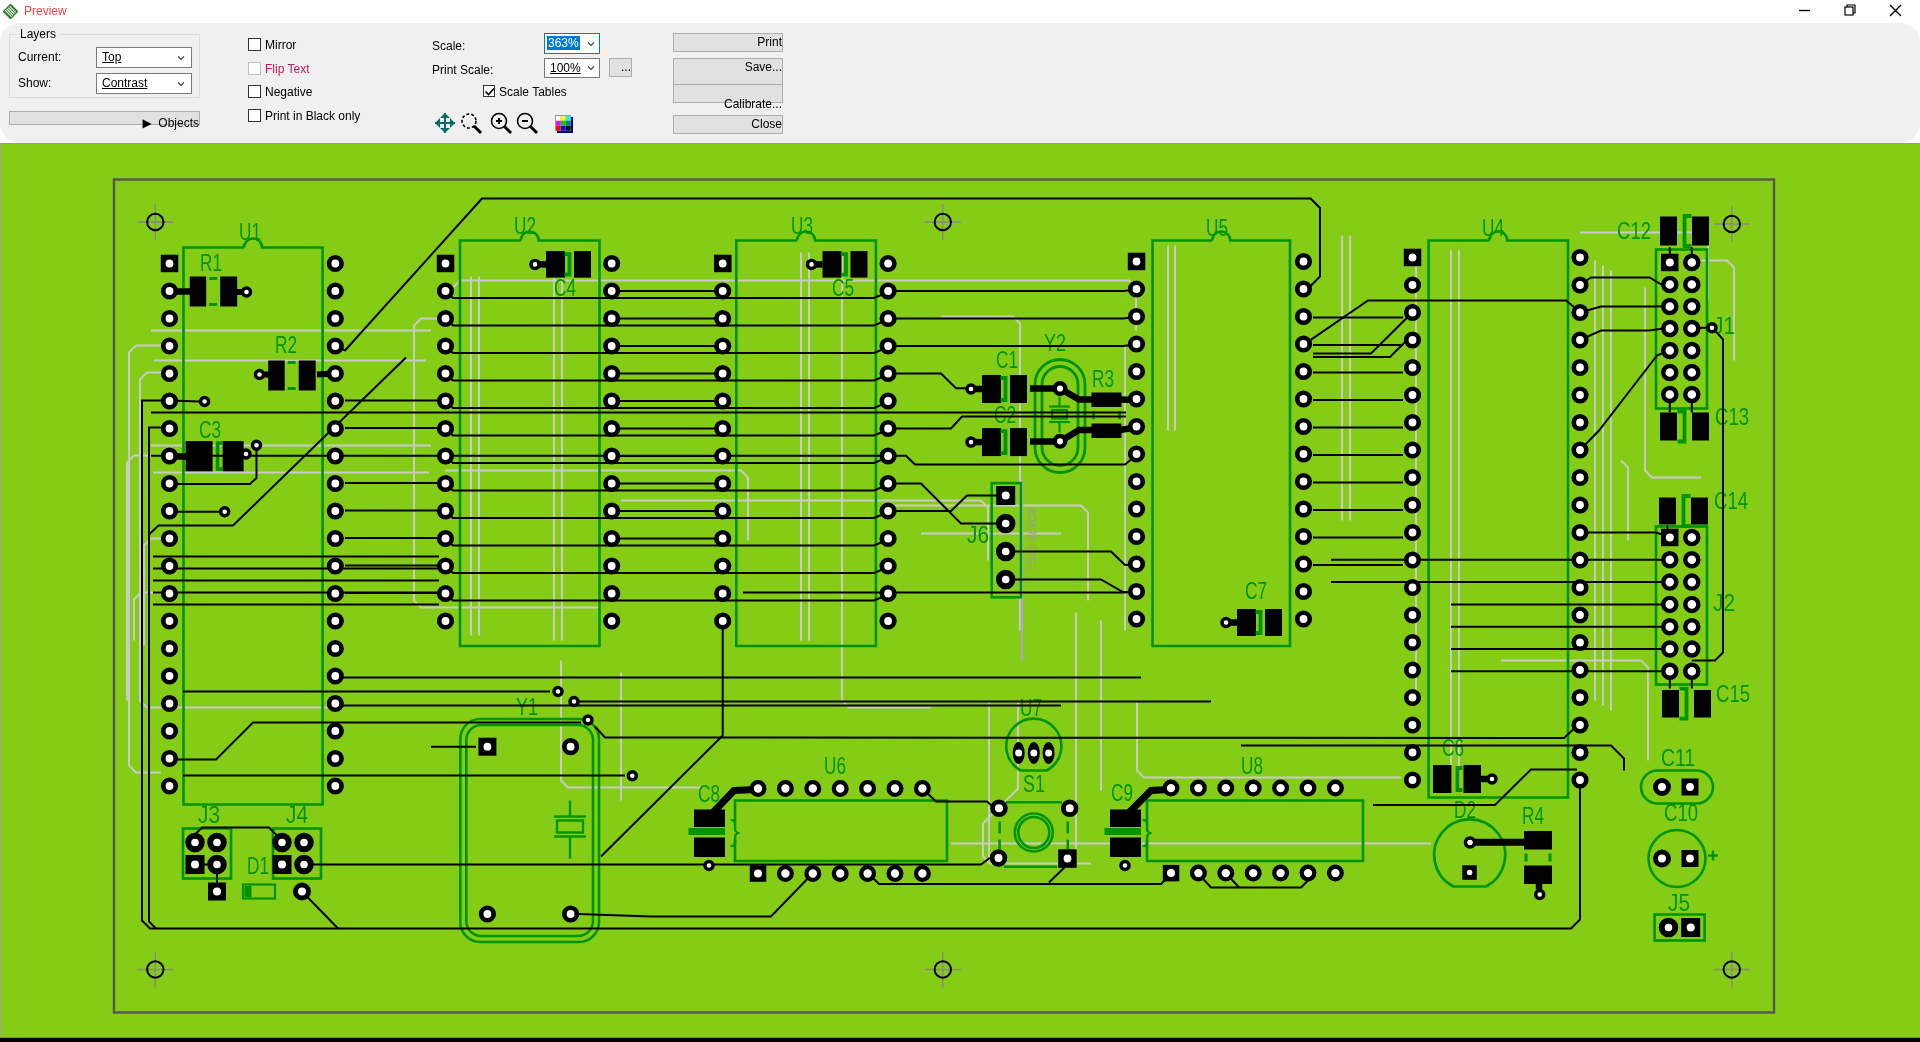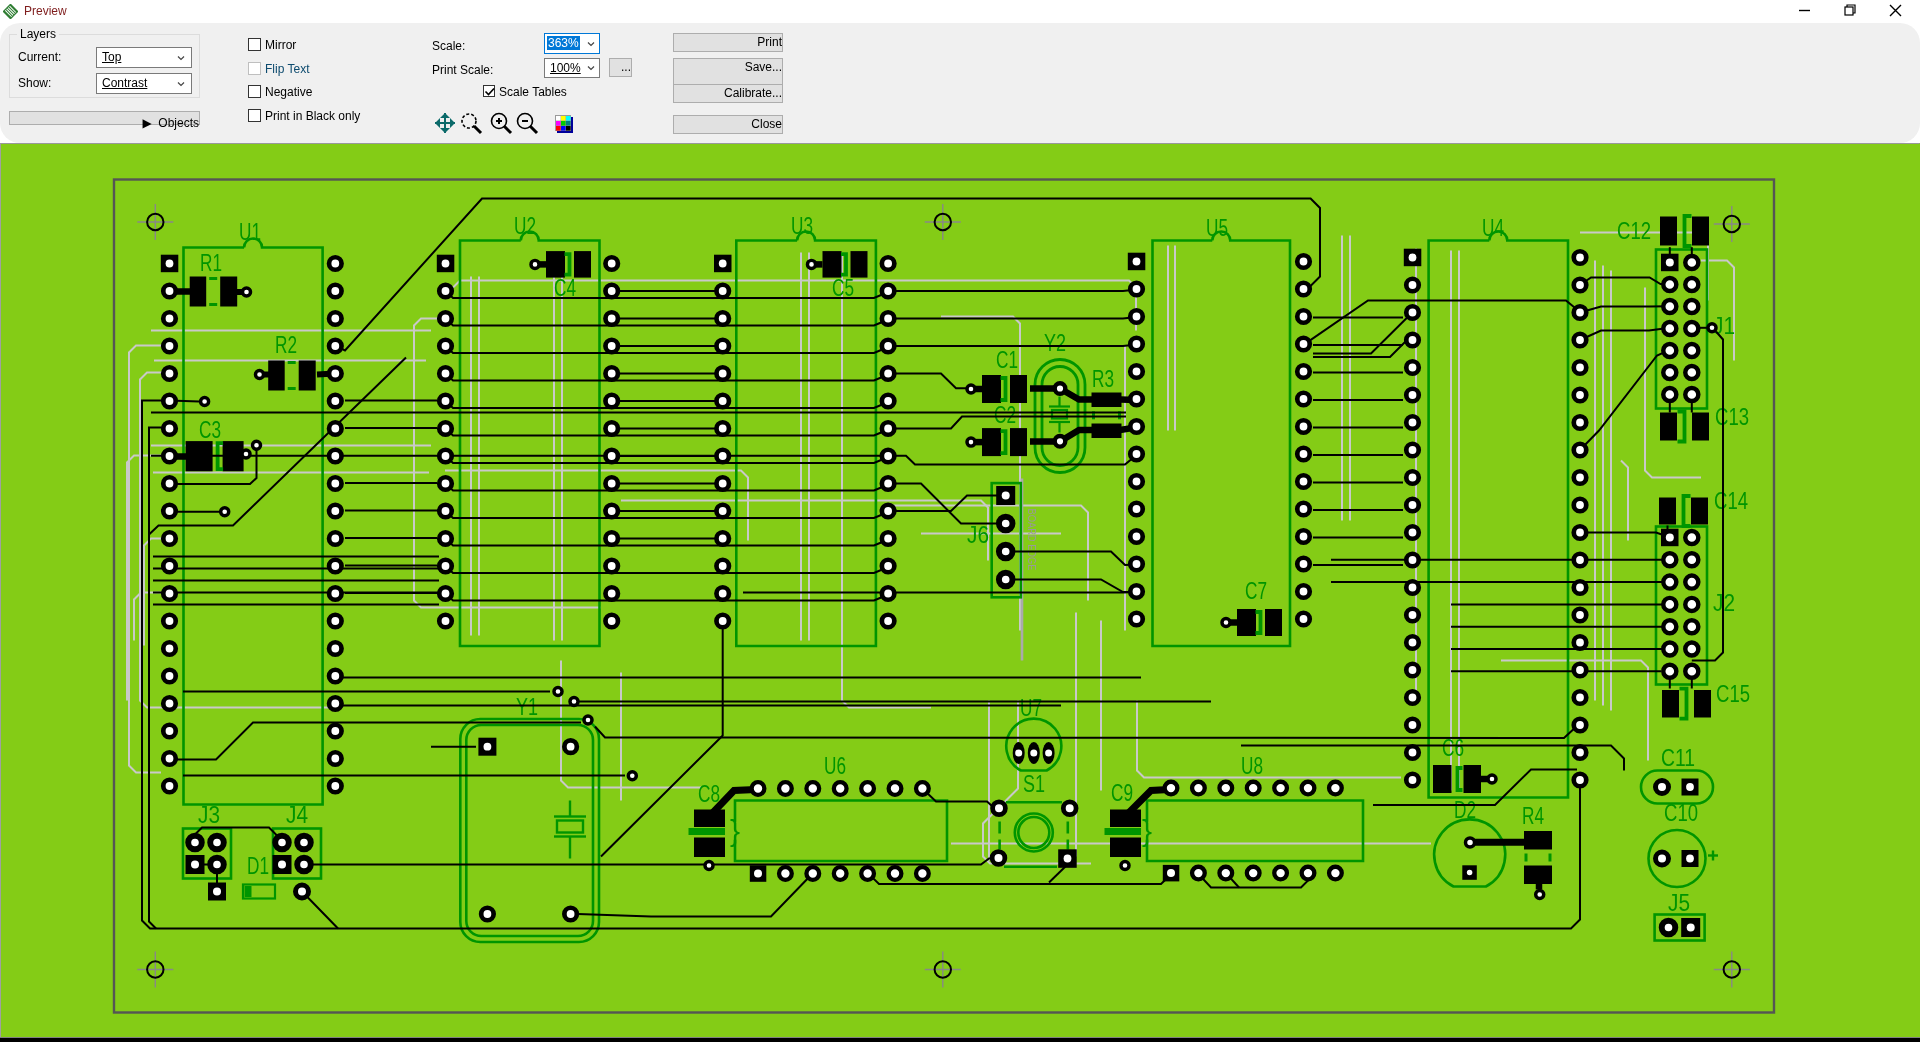--- a/index.html
+++ b/index.html
@@ -1,16 +1,16 @@
 <!DOCTYPE html>
 <html><head><meta charset="utf-8"><style>
 * { margin:0; padding:0; box-sizing:border-box; }
 body { width:1920px; height:1042px; font-family:"Liberation Sans", sans-serif; background:#fff; overflow:hidden; }
 .titlebar { position:absolute; left:0; top:0; width:1920px; height:23px; background:#fff; }
-.title-txt { position:absolute; left:24px; top:4px; font-size:12px; color:#7f1d1d; }
+.title-txt { position:absolute; left:24px; top:4px; font-size:12px; color:#ef4444; }
 .toolbar { position:absolute; left:0; top:23px; width:1920px; height:120px; background:#f0f0f0;border-radius:20px; }
 .gb { position:absolute; left:9px; top:11px; width:191px; height:64px; border:1px solid #dcdcdc; }
 .gb-legend { position:absolute; left:7px; top:-8px; background:#f0f0f0; padding:0 3px; font-size:12px; }
 .lbl { position:absolute; font-size:12px; color:#000; white-space:nowrap; }
 .combo { position:absolute; height:21px; background:#fff; border:1px solid #7a7a7a; font-size:12px; padding:2px 0 0 5px;text-decoration:underline; }
 .chev { position:absolute; right:6px; top:6px; width:8px; height:8px; }
 .btn { position:absolute; background:#e1e1e1; border:1px solid #adadad; font-size:12px; text-align:right; }
 .cb { position:absolute; width:13px; height:13px; background:#fff; border:1px solid #333; }
 .canvas { position:absolute; left:0; top:143px; width:1920px; height:895px; background:#84cc16; border-top:1px solid #999; border-left:1px solid #a0a0a0; border-right:1px solid #84cc16; }
 .bstrip { position:absolute; left:0; top:1037px; width:1920px; height:5px; background:#000; border-top:1px solid #808080; }
@@ -45,21 +45,21 @@
   <div class="lbl" style="left:18px;top:53px">Show:</div>
   <div class="combo" style="left:96px;top:50px;width:96px">Contrast
     <svg class="chev" viewBox="0 0 8 8">
         <path d="M1 2.5 L4 5.5 L7 2.5" fill="none" stroke="#444" stroke-width="1.2"></path>
       </svg></div>
   <div class="btn" style="left:9px;top:88px;width:191px;height:14px;padding-top:4px">▶&nbsp; Objects</div>
 
   <div class="cb" style="left:248px;top:15px"></div>
     <div class="lbl" style="left:265px;top:15px">Mirror</div>
   <div class="cb" style="left:248px;top:39px;border-color:#bfbfbf"></div>
-    <div class="lbl" style="left:265px;top:39px;color:#0c4a6e">Flip Text</div>
+    <div class="lbl" style="left:265px;top:39px;color:#be185d">Flip Text</div>
   <div class="cb" style="left:248px;top:62px"></div>
     <div class="lbl" style="left:265px;top:62px">Negative</div>
   <div class="cb" style="left:248px;top:86px"></div>
     <div class="lbl" style="left:265px;top:86px">Print in Black only</div>
 
   <div class="lbl" style="left:432px;top:16px">Scale:</div>
   <div class="combo" style="left:544px;top:10px;width:56px;border:1px solid #0078d7;padding:0">
     <span style="position:absolute;left:2px;top:2px;background:#0078d7;color:#fff;padding:0 1px">363%</span>
     <svg class="chev" viewBox="0 0 8 8" style="top:6px;right:4px">
         <path d="M1 2.5 L4 5.5 L7 2.5" fill="none" stroke="#444" stroke-width="1.2"></path>
@@ -102,21 +102,21 @@
         <rect x="128" y="10" width="4.6" height="4.6" fill="#0c0"></rect>
         <rect x="133" y="10" width="4.6" height="4.6" fill="#008080"></rect>
       <rect x="123" y="15" width="4.6" height="4.6" fill="#f00"></rect>
         <rect x="128" y="15" width="4.6" height="4.6" fill="#00f"></rect>
         <rect x="133" y="15" width="4.6" height="4.6" fill="#000"></rect>
     </g>
   </svg>
 
   <div class="btn" style="left:673px;top:10px;width:110px;height:19px;padding-top:1px">Print</div>
   <div class="btn" style="left:673px;top:35px;width:110px;height:30px;padding-top:1px">Save...</div>
-  <div class="btn" style="left:673px;top:61px;width:110px;height:19px;padding-top:1px">Calibrate...</div>
+  <div class="btn" style="left:673px;top:61px;width:110px;height:19px;padding-top:12px">Calibrate...</div>
   <div class="btn" style="left:673px;top:92px;width:110px;height:19px;padding-top:1px">Close</div>
 </div>
 <div class="canvas">
   <svg width="1918" height="894" viewBox="0 143.5 1918 894" style="position:absolute;left:0;top:0">
 <rect x="113" y="179" width="1660" height="833" fill="none" stroke="#555555" stroke-width="2.4"></rect>
 <line x1="136.3" y1="221.5" x2="172.3" y2="221.5" stroke="#888" stroke-width="1.4"></line>
 <line x1="154.3" y1="203.5" x2="154.3" y2="239.5" stroke="#888" stroke-width="1.4"></line>
 <circle cx="154.3" cy="221.5" r="8.2" fill="none" stroke="#000" stroke-width="2"></circle>
 <line x1="923.8" y1="221.5" x2="959.8" y2="221.5" stroke="#888" stroke-width="1.4"></line>
 <line x1="941.8" y1="203.5" x2="941.8" y2="239.5" stroke="#888" stroke-width="1.4"></line>

